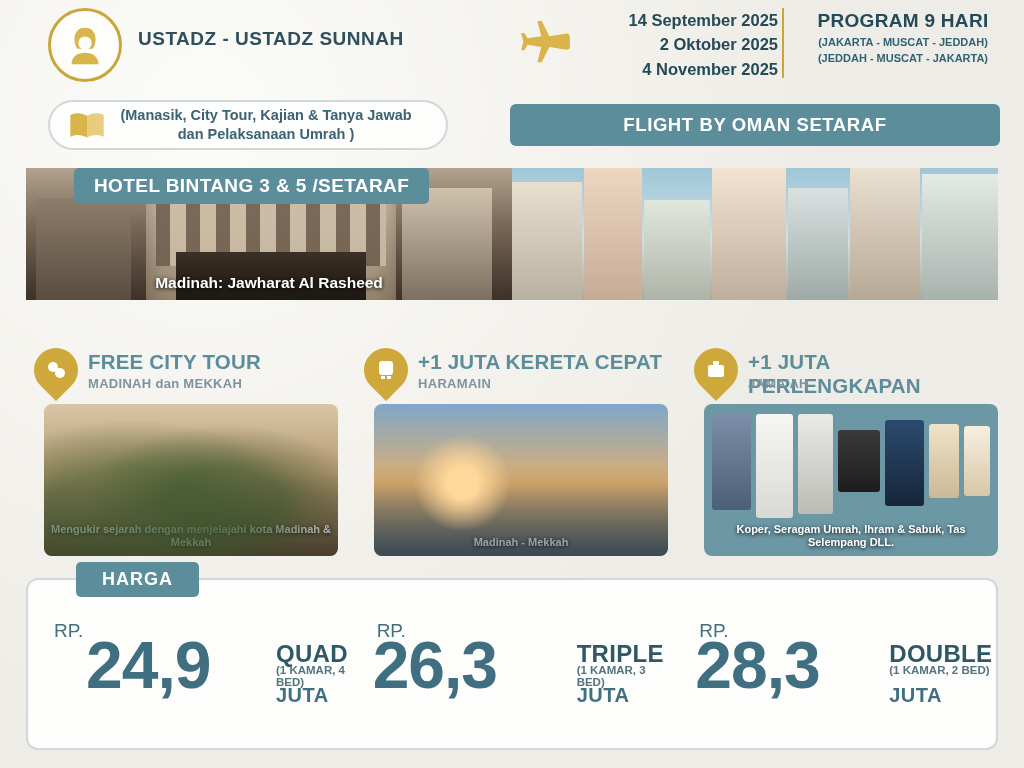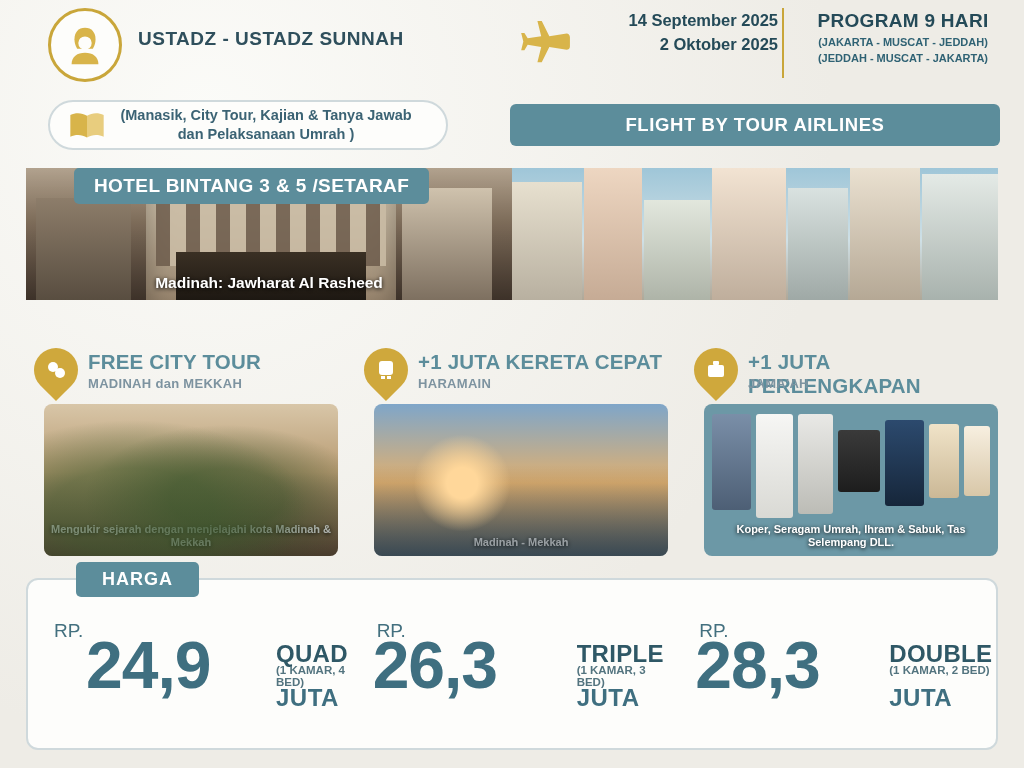--- a/index.html
+++ b/index.html
@@ -235,21 +235,21 @@
   .p3 .tier { left: 216px; }
   .tier-sub {
     position: absolute; top: 50px;
     font-size: 11.5px; font-weight: bold; color: #53747f;
   }
   .p1 .tier-sub { left: 248px; }
   .p2 .tier-sub { left: 226px; }
   .p3 .tier-sub { left: 216px; }
   .juta {
     position: absolute; top: 70px;
-    font-size: 24px; font-weight: bold; color: #3f6f80; letter-spacing: .5px;
+    font-size: 20px; font-weight: bold; color: #3f6f80; letter-spacing: .5px;
   }
   .p1 .juta { left: 248px; }
   .p2 .juta { left: 226px; }
   .p3 .juta { left: 216px; }
 </style>
 </head>
 <body>
 
 <div class="page">
 
@@ -265,20 +265,21 @@
 
     <div class="plane-icon">
       <svg viewBox="0 0 48 48">
         <path d="M44 26.5L28 24l-7 14h-4l3.5-14L8 22l-3 5H2l2-8-2-8h3l3 5 12.5-2L17 0h4l7 14 16-2.5c1.5 0 3 1.6 3 3.5v8.5c0 1.9-1.5 3-3 3z" fill="#d8b44a"></path>
       </svg>
     </div>
 
     <div class="dates">
       <div>14 September 2025</div>
       <div>2 Oktober 2025</div>
+      <div>4 November 2025</div>
     </div>
 
     <div class="divider-v"></div>
 
     <div class="program">
       <div class="p-title">PROGRAM 9 HARI</div>
       <div class="p-line">(JAKARTA - MUSCAT - JEDDAH)</div>
       <div class="p-line">(JEDDAH - MUSCAT - JAKARTA)</div>
     </div>
   </div>
@@ -286,21 +287,21 @@
   <div class="manasik">
     <div class="book-icon">
       <svg viewBox="0 0 48 36">
         <path d="M4 6c6-3 14-3 20 1v26c-6-4-14-4-20-1z" fill="#d8b44a"></path>
         <path d="M44 6c-6-3-14-3-20 1v26c6-4 14-4 20-1z" fill="#e8cd7e"></path>
       </svg>
     </div>
     <div class="manasik-text">(Manasik, City Tour, Kajian &amp; Tanya Jawab dan Pelaksanaan Umrah )</div>
   </div>
 
-  <div class="flight-bar">FLIGHT BY TOUR AIRLINES</div>
+  <div class="flight-bar">FLIGHT BY OMAN SETARAF</div>
 
   <div class="hotel-strip">
     <div class="hotel-left">
       <div class="hotel-left-img"></div>
       <div class="hl-tower"></div>
       <div class="hl-building"></div>
       <div class="hl-windows"></div>
       <div class="hl-right-tower"></div>
       <div class="hl-entrance"></div>
       <div class="cap">Madinah: Jawharat Al Rasheed</div>

